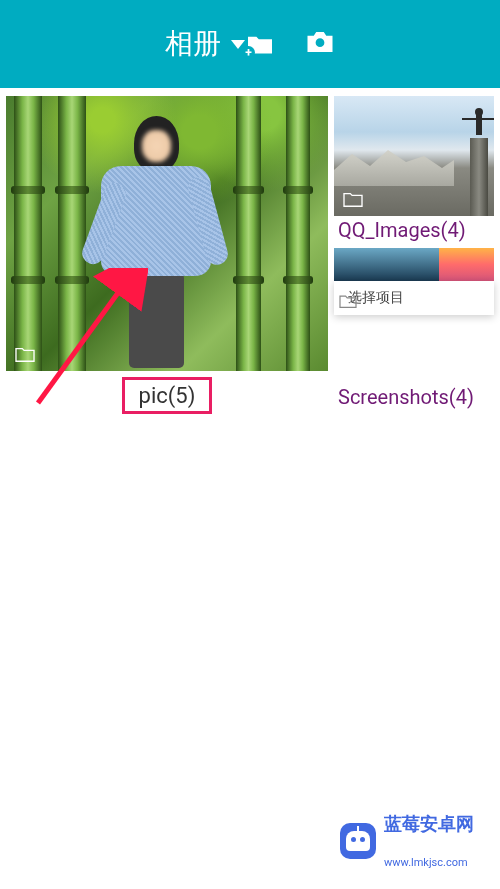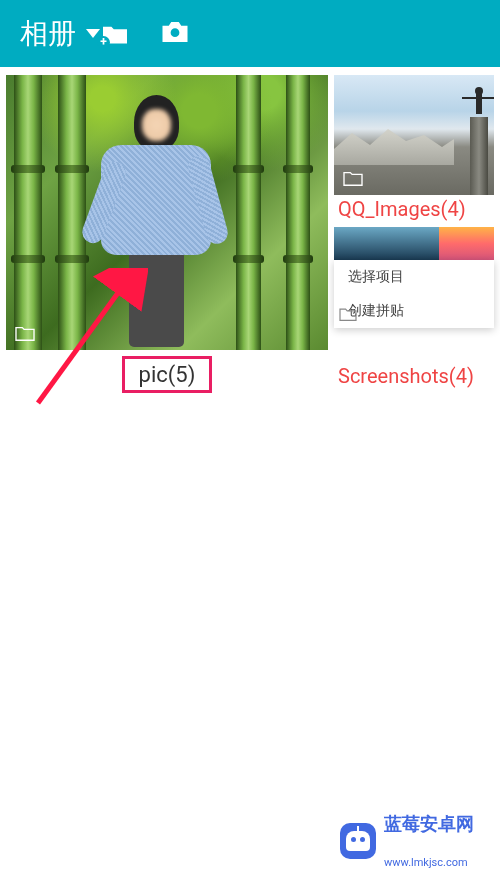--- a/index.html
+++ b/index.html
@@ -10,24 +10,24 @@
     body {
       width: 500px;
       height: 889px;
       font-family: -apple-system, BlinkMacSystemFont, "Segoe UI", Roboto, sans-serif;
       background: #ffffff;
       position: relative;
       overflow: hidden;
     }
     .header {
       background: #00acc1;
-      height: 67px;
+      height: 88px;
       display: flex;
       align-items: center;
-      justify-content: flex-start;
+      justify-content: center;
       padding: 0 20px;
     }
     .header-left {
       display: flex;
       align-items: center;
       gap: 10px;
       cursor: pointer;
     }
     .header-title {
       color: #ffffff;
@@ -271,21 +271,21 @@
       position: absolute;
       bottom: 30px;
       left: 0;
       right: 40px;
       height: 40px;
       background: linear-gradient(180deg, #d8d8d0 0%, #a8a8a0 100%);
       clip-path: polygon(0 60%, 15% 20%, 30% 50%, 45% 10%, 60% 40%, 75% 25%, 90% 55%, 100% 35%, 100% 100%, 0 100%);
     }
     .album-small-label {
       font-size: 20px;
-      color: #ef4444;
+      color: #701a75;
       padding: 2px 0 4px 4px;
     }
     .screenshots-img {
       width: 128px;
       height: 135px;
       position: relative;
     }
     .screenshot-top {
       width: 160px;
       height: 33px;
@@ -472,21 +472,20 @@
     </div>
 
     <div class="album-small">
       <div class="screenshots-img">
         <div class="screenshot-top">
           <div class="ss-sea"></div>
           <div class="ss-sunset"></div>
         </div>
         <div class="context-menu">
           <div class="menu-item">选择项目</div>
-          <div class="menu-item">创建拼贴</div>
           <div class="menu-folder-overlay">
             <svg viewBox="0 0 24 20">
                 <path d="M2 4 L2 18 L22 18 L22 6 L11 6 L9 4 Z"></path>
               </svg>
           </div>
         </div>
       </div>
       <div class="album-small-label">Screenshots(4)</div>
     </div>
   </div>

